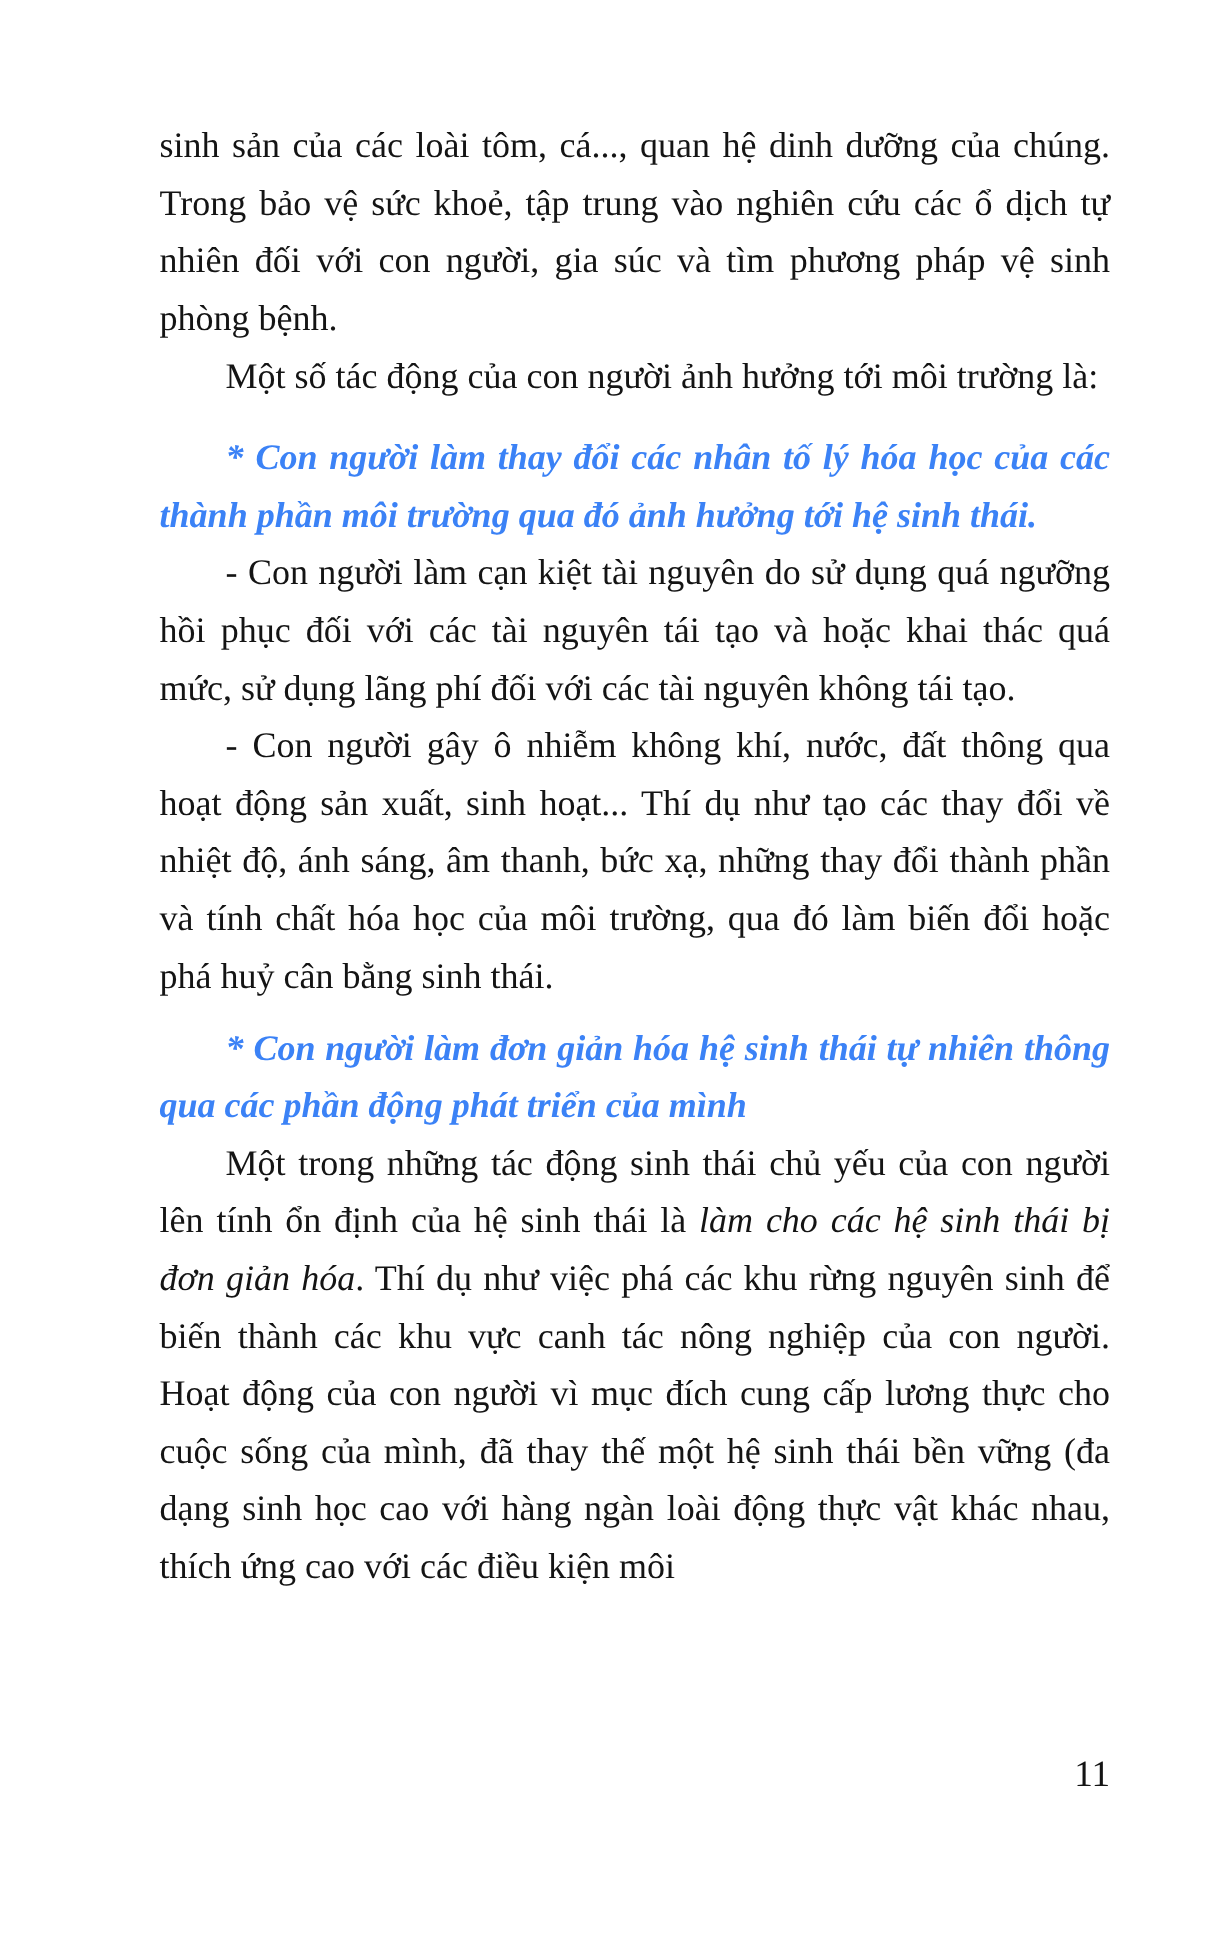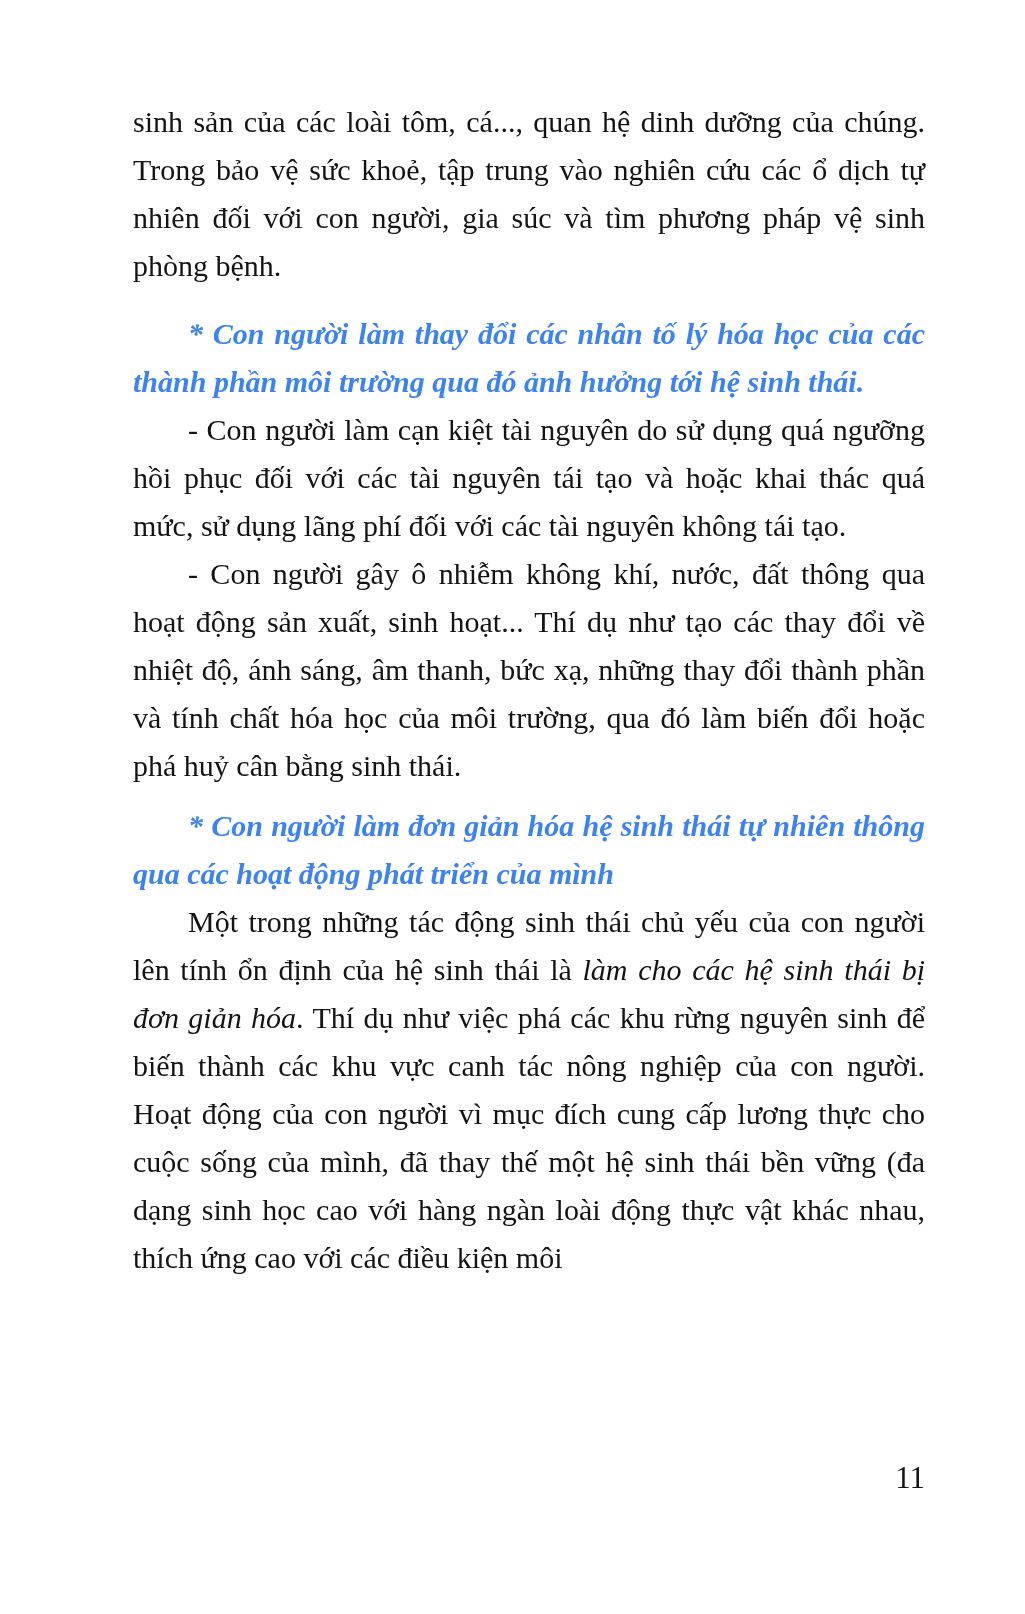--- a/index.html
+++ b/index.html
@@ -62,27 +62,28 @@
   }
 </style>
 </head>
 <body>
 
 <div class="page">
   <div class="content">
 
     <p class="body-par no-indent">sinh sản của các loài tôm, cá..., quan hệ dinh dưỡng của chúng. Trong bảo vệ sức khoẻ, tập trung vào nghiên cứu các ổ dịch tự nhiên đối với con người, gia súc và tìm phương pháp vệ sinh phòng bệnh.</p>
 
+    <p class="body-par">Một số tác động của con người ảnh hưởng tới môi trường là:</p>
 
     <p class="heading">* Con người làm thay đổi các nhân tố lý hóa học của các thành phần môi trường qua đó ảnh hưởng tới hệ sinh thái.</p>
 
     <p class="body-par">- Con người làm cạn kiệt tài nguyên do sử dụng quá ngưỡng hồi phục đối với các tài nguyên tái tạo và hoặc khai thác quá mức, sử dụng lãng phí đối với các tài nguyên không tái tạo.</p>
 
     <p class="body-par">- Con người gây ô nhiễm không khí, nước, đất thông qua hoạt động sản xuất, sinh hoạt... Thí dụ như tạo các thay đổi về nhiệt độ, ánh sáng, âm thanh, bức xạ, những thay đổi thành phần và tính chất hóa học của môi trường, qua đó làm biến đổi hoặc phá huỷ cân bằng sinh thái.</p>
 
-    <p class="heading tight">* Con người làm đơn giản hóa hệ sinh thái tự nhiên thông qua các hoạt động phát triển của mình</p>
+    <p class="heading tight">* Con người làm đơn giản hóa hệ sinh thái tự nhiên thông qua các phần động phát triển của mình</p>
 
     <p class="body-par"><span>Một trong những tác động sinh thái chủ yếu của con người lên tính ổn định của hệ sinh thái là </span><span class="italic">làm cho các hệ sinh thái bị đơn giản hóa</span><span>. Thí dụ như việc phá các khu rừng nguyên sinh để biến thành các khu vực canh tác nông nghiệp của con người. Hoạt động của con người vì mục đích cung cấp lương thực cho cuộc sống của mình, đã thay thế một hệ sinh thái bền vững (đa dạng sinh học cao với hàng ngàn loài động thực vật khác nhau, thích ứng cao với các điều kiện môi</span></p>
 
   </div>
 
   <div class="page-number">11</div>
 </div>
 
 </body></html>

